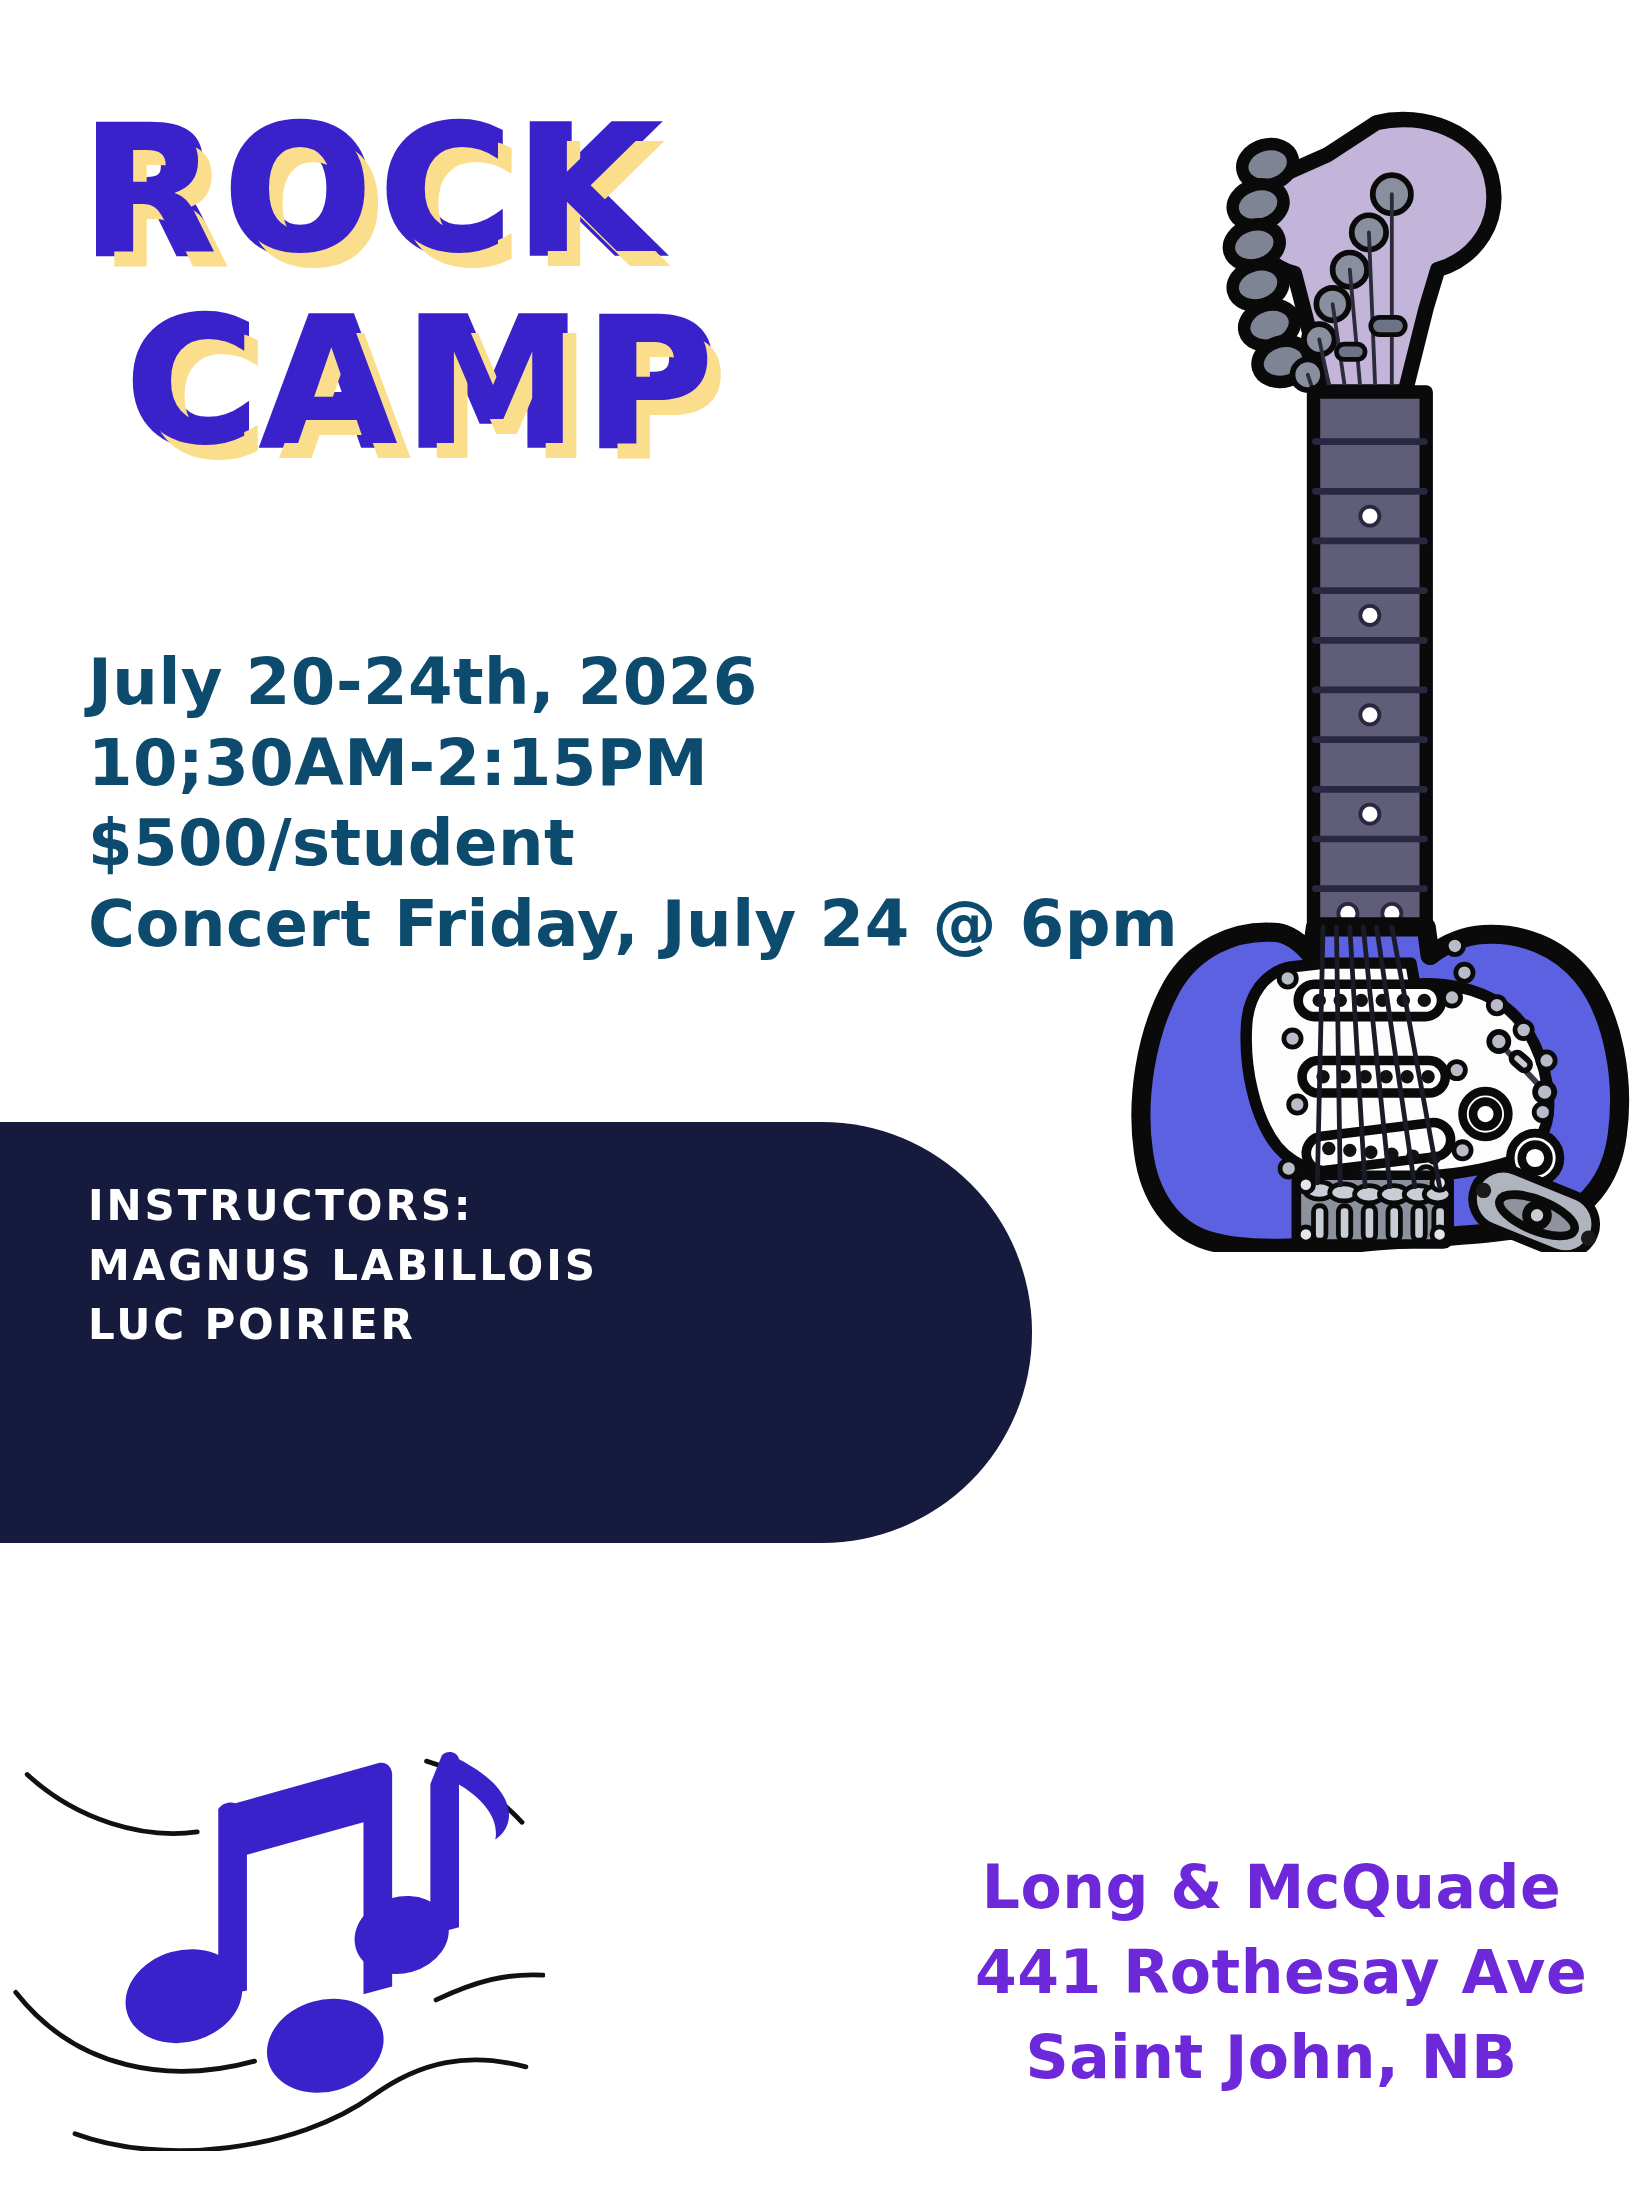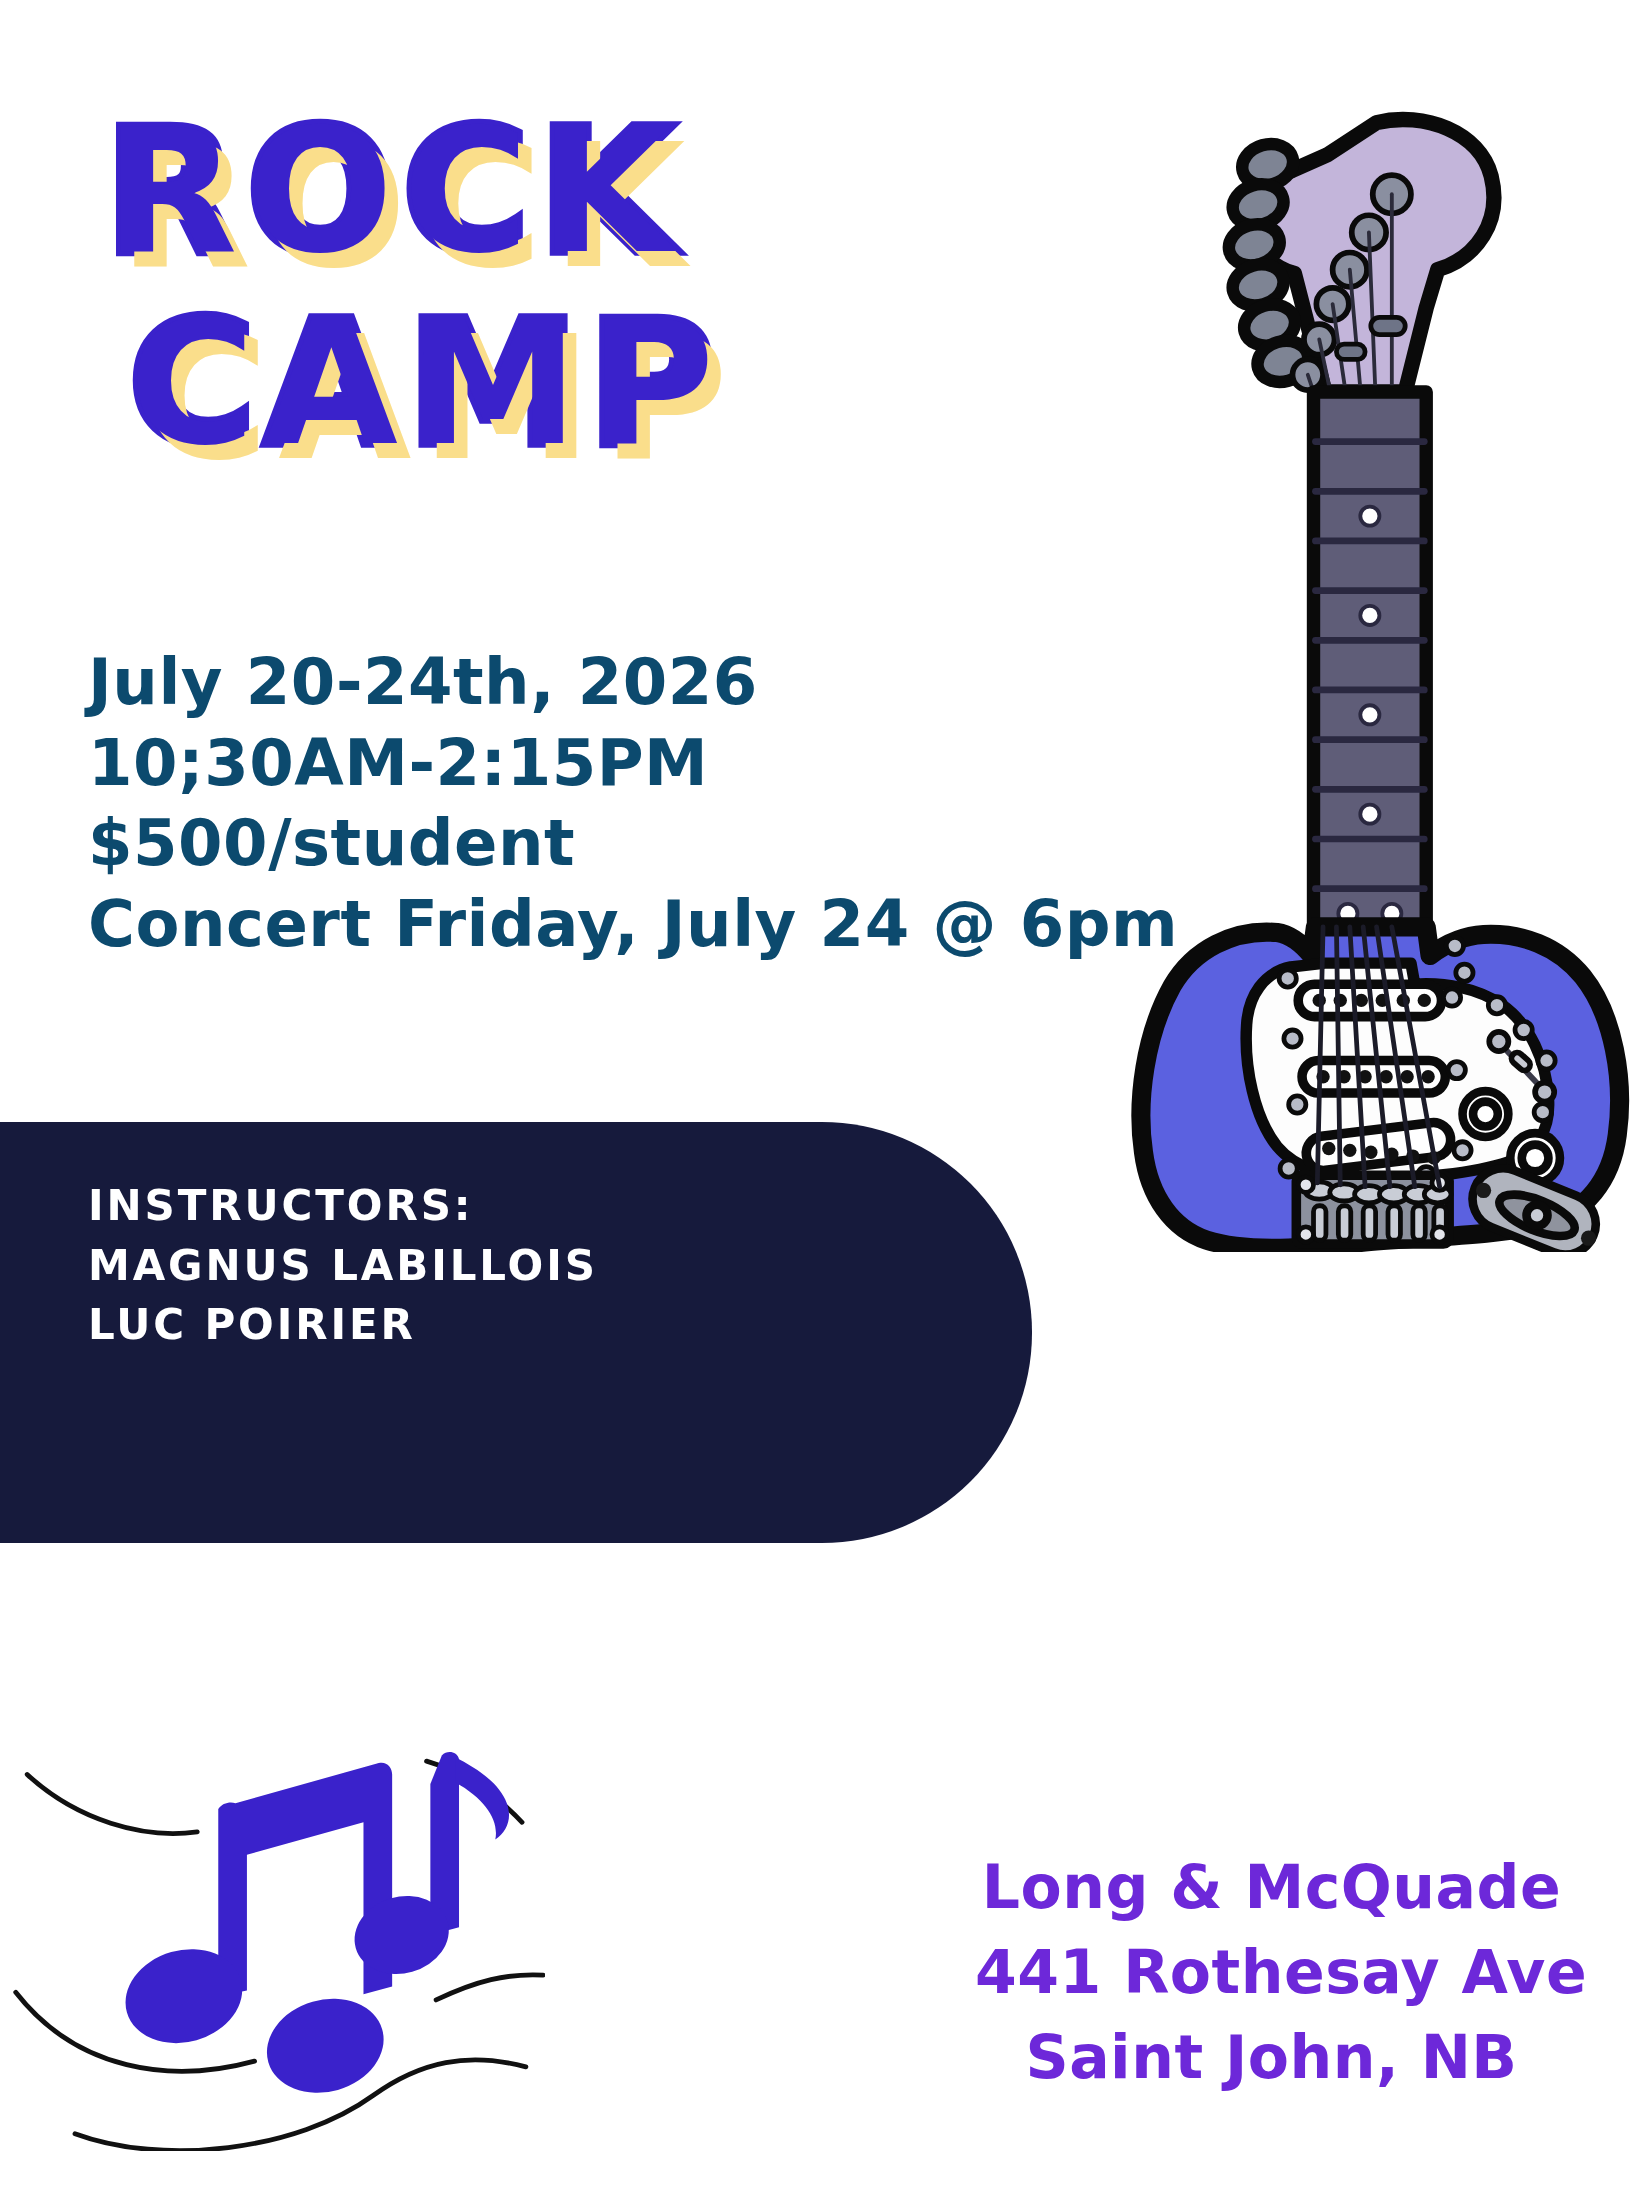--- a/index.html
+++ b/index.html
@@ -17,21 +17,21 @@
   .title-line{
     font-family:"DejaVu Sans", sans-serif;
     font-weight:bold;
     color:#3A22CB;
     letter-spacing:9.6px;
     line-height:0.92;
     text-shadow:13.4px 15.3px 0 #FADE8B;
     -webkit-text-stroke:9.6px #3A22CB;
     paint-order:stroke fill;
   }
-  #title-rock{font-size:172px;margin-left:21px;}
+  #title-rock{font-size:172px;margin-left:1px;}
   #title-camp{font-size:172px;margin-left:45px;margin-top:34px;}
 
   
   .details{position:absolute;left:88px;top:642px;width:1013px;}
   .detail-line{
     font-family:"DejaVu Sans", sans-serif;
     font-weight:bold;
     color:#0c4a6e;
     font-size:64px;
     line-height:1.26;

